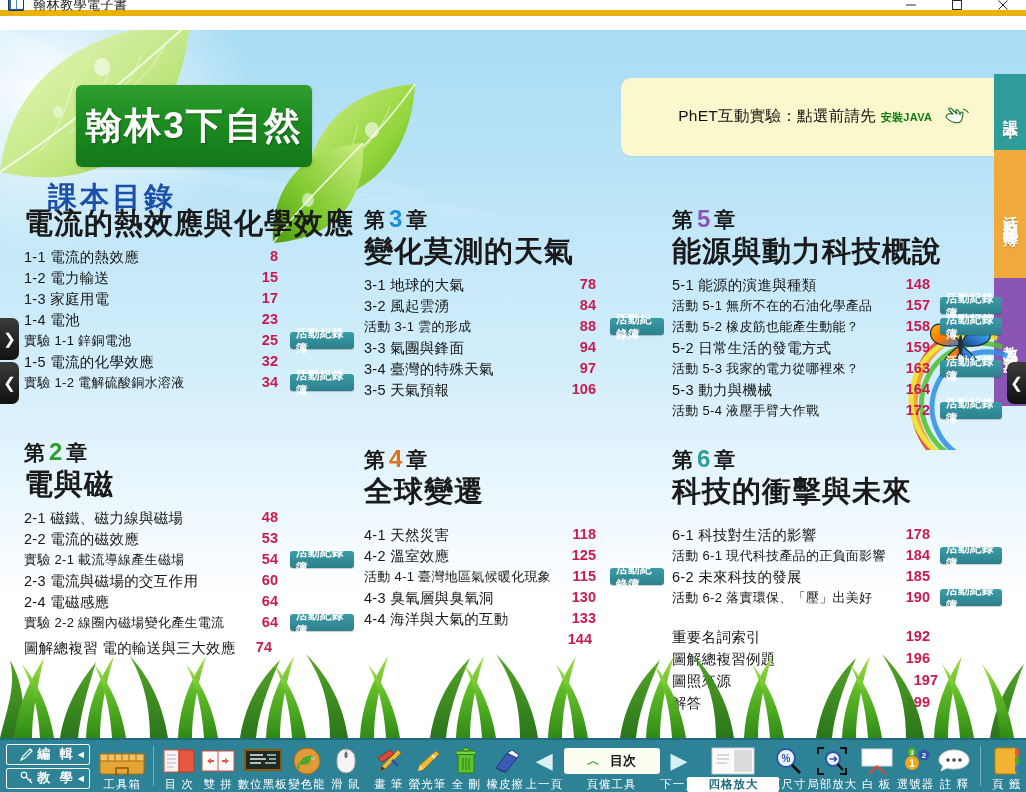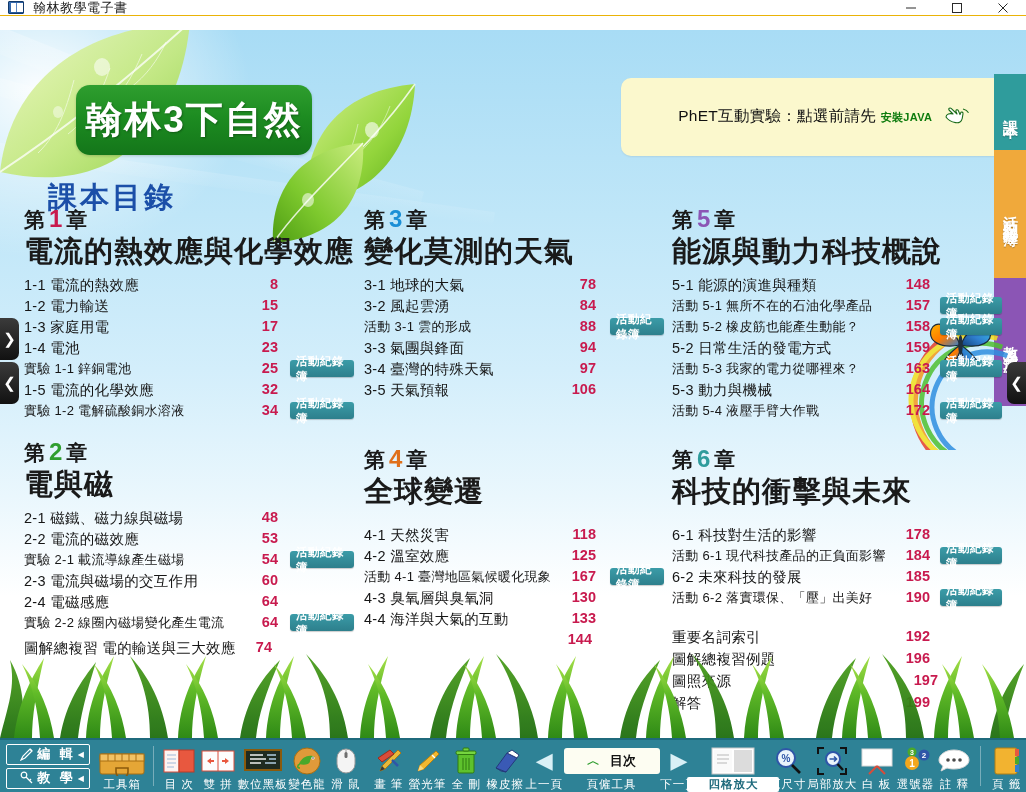--- a/index.html
+++ b/index.html
@@ -7,21 +7,21 @@
     width: 1026px; height: 792px;
     font-family: "Liberation Sans", "DejaVu Sans", sans-serif;
     overflow: hidden; background: #fff;
   }
   #app { position: relative; width: 1026px; height: 792px; overflow: hidden; }
 
   
   .titlebar {
     position: absolute; top: 0; left: 0; width: 1026px; height: 16px;
     background: #ffffff; display: flex; align-items: center;
-    border-bottom: 1px solid #eab308;
+    border-bottom: 6px solid #eab308;
   }
   .tb-icon {
     width: 18px; height: 18px; margin-left: 8px; margin-right: 7px;
     position: relative; flex: 0 0 auto;
   }
   .tb-icon .bk1 { position:absolute; left:0; top:2px; width:16px; height:13px;
     background: linear-gradient(135deg,#3a6fb5,#1e4f8f); border:1px solid #123a6b; border-radius:1px;}
   .tb-icon .bk2 { position:absolute; left:3px; top:4px; width:12px; height:9px;
     background:#ffffff; }
   .tb-icon .bk3 { position:absolute; left:8px; top:4px; width:1px; height:9px; background:#5a84c0;}
@@ -44,23 +44,23 @@
   
   .beam { position:absolute; background:linear-gradient(to bottom right, rgba(255,255,255,.55), rgba(255,255,255,0));
     transform-origin: top left; pointer-events:none; }
 
   
   .leaf { position: absolute; pointer-events: none; }
   .leaf svg { display: block; }
 
   
   .titlebanner {
-    position: absolute; left: 76px; top: 55px; width: 236px; height: 70px;
+    position: absolute; left: 76px; top: 55px; width: 236px; height: 82px;
     background: linear-gradient(to bottom, #2f9e2f 0%, #1d8c21 45%, #14761a 100%);
-    border-radius: 14px;
+    border-radius: 6px;
     display: flex; align-items: center; justify-content: center;
     box-shadow: 0 1px 3px rgba(0,0,0,.18);
   }
   .titlebanner span {
     font-size: 37px; color: #ffffff; font-weight: bold; letter-spacing: 2px;
     text-shadow: 1px 1px 2px rgba(0,0,0,.3);
   }
   .subtitle {
     position: absolute; left: 48px; top: 148px;
     font-size: 29px; color: #1b4fa8; font-weight: bold; letter-spacing: 3px;
@@ -326,23 +326,20 @@
         <ellipse cx="32.5" cy="27" rx="2.3" ry="10" fill="#20303f"></ellipse>
         <path d="M31 17 C27 9 24 7 21 6" stroke="#20303f" stroke-width="1.1" fill="none"></path>
         <path d="M34 17 C38 9 41 7 44 6" stroke="#20303f" stroke-width="1.1" fill="none"></path>
       </svg>
     </div>
 
     <div class="toc">
 
       <div class="col c1">
         <div class="ch-head">
-          <div class="ch-line1">
-            <span>第</span><span class="ch-num" style="color:#c81a4e">1</span><span>章</span>
-          </div>
           <div class="ch-line2">電流的熱效應與化學效應</div>
         </div>
         <div class="entries">
           <div class="entry">
               <span class="e-label">1-1 電流的熱效應</span>
               <span class="e-page">8</span>
             </div>
           <div class="entry">
               <span class="e-label">1-2 電力輸送</span>
               <span class="e-page">15</span>
@@ -460,21 +457,21 @@
           <div class="entry">
               <span class="e-label">4-1 天然災害</span>
               <span class="e-page">118</span>
             </div>
           <div class="entry">
               <span class="e-label">4-2 溫室效應</span>
               <span class="e-page">125</span>
             </div>
           <div class="entry">
               <span class="e-label small">活動 4-1 臺灣地區氣候暖化現象</span>
-              <span class="e-page">167</span>
+              <span class="e-page">115</span>
               <span class="badge">活動紀錄簿</span>
             </div>
           <div class="entry">
               <span class="e-label">4-3 臭氧層與臭氧洞</span>
               <span class="e-page">130</span>
             </div>
           <div class="entry">
               <span class="e-label">4-4 海洋與大氣的互動</span>
               <span class="e-page">133</span>
             </div>

